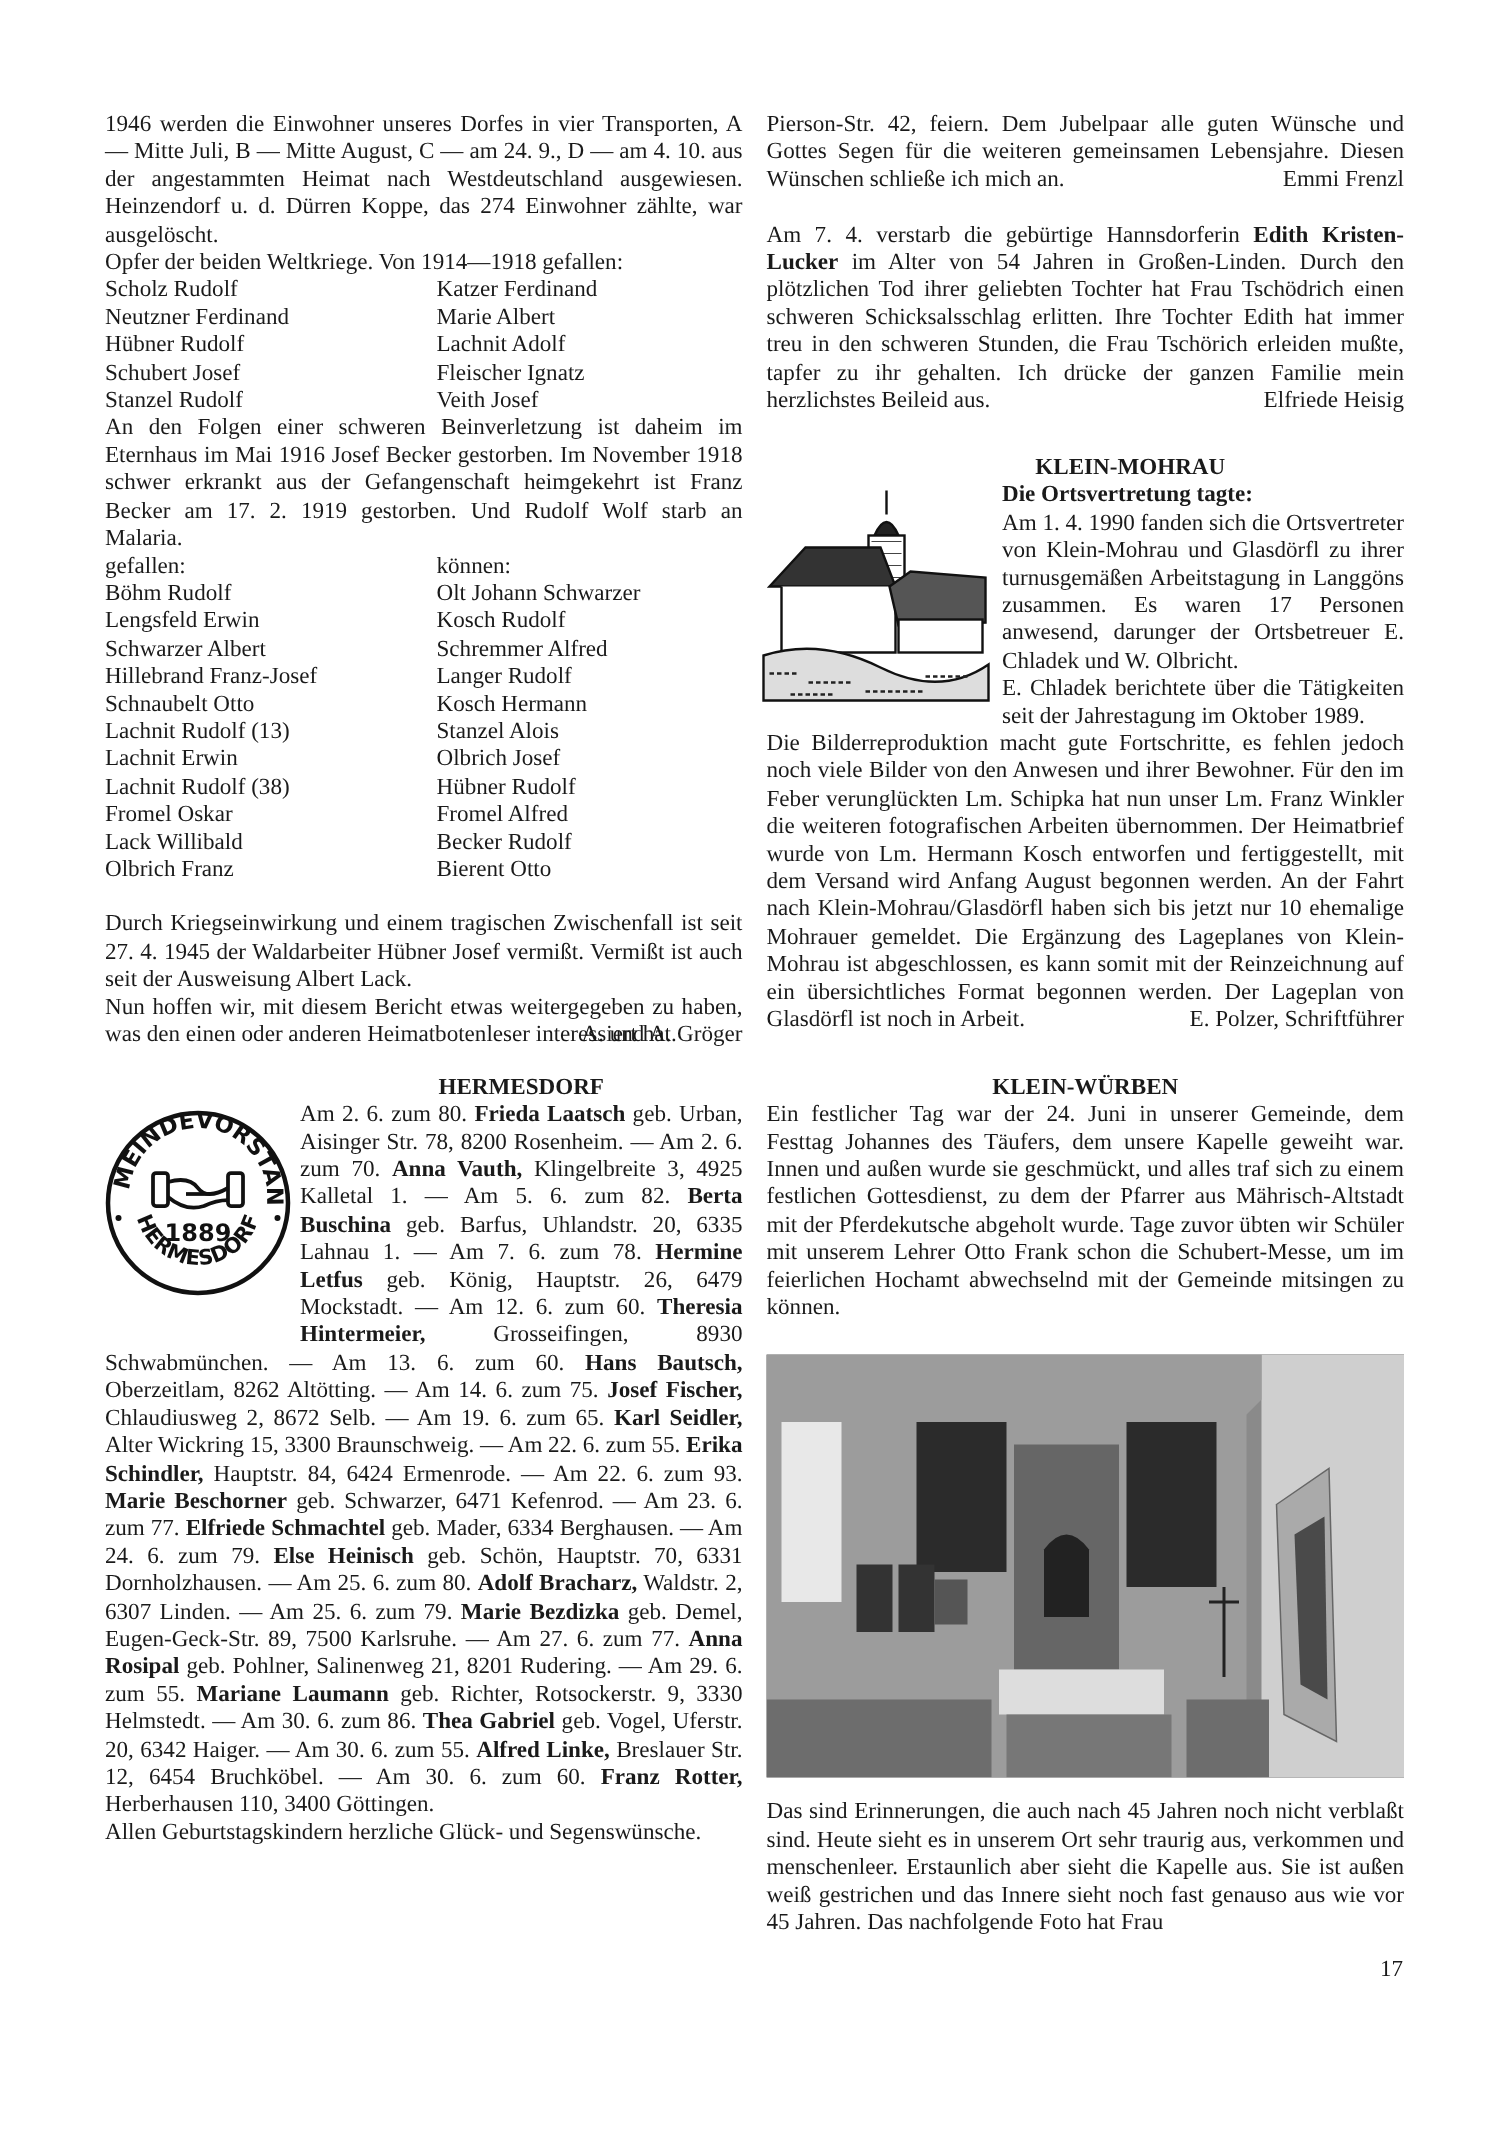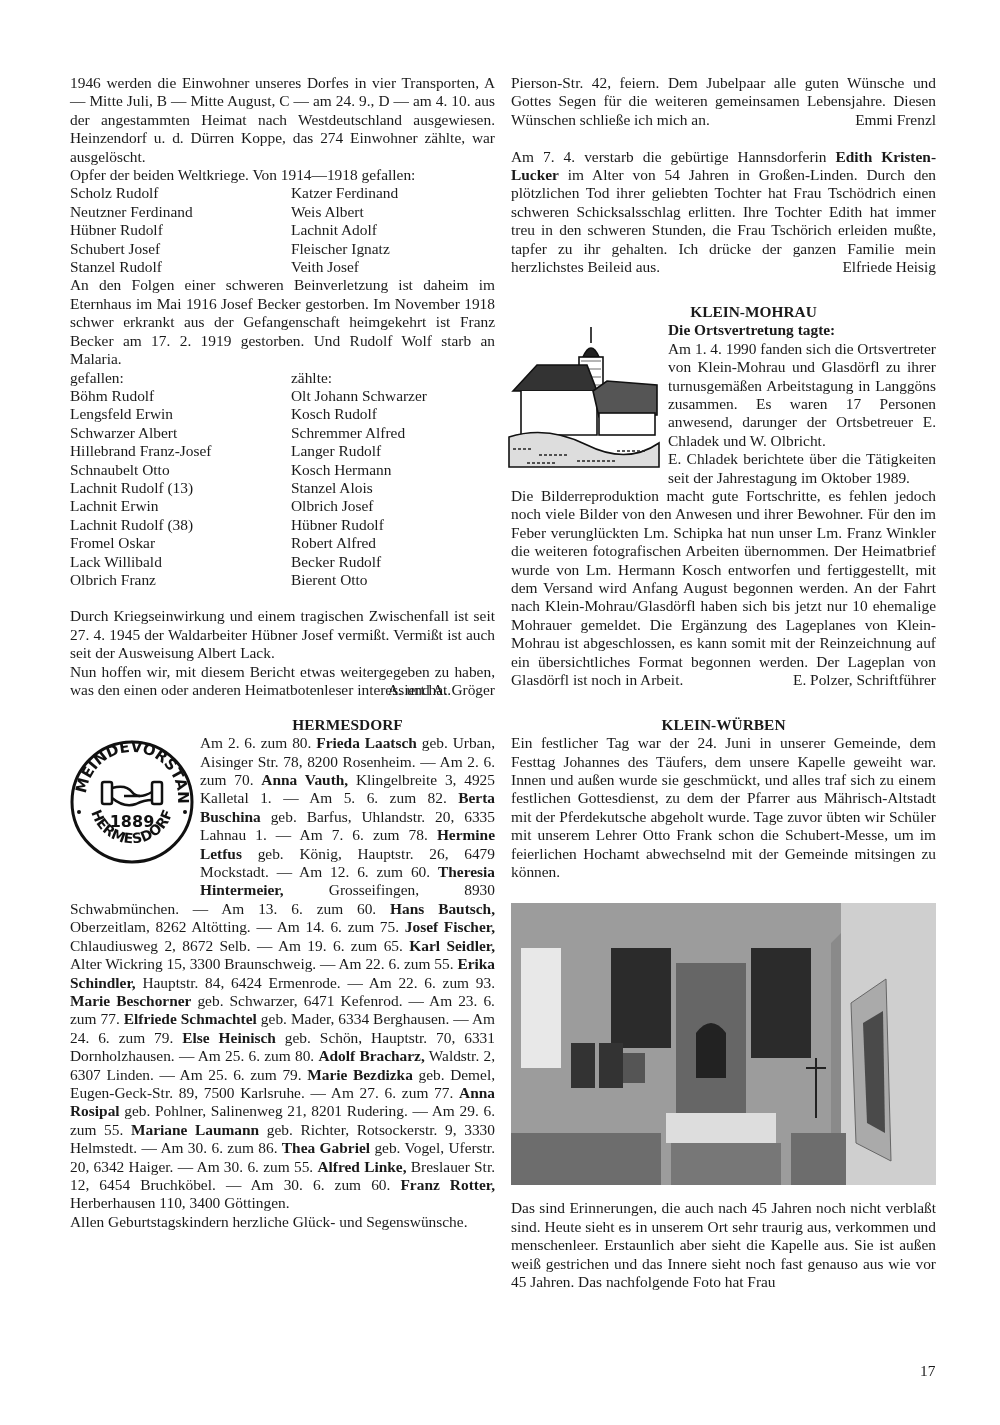--- a/index.html
+++ b/index.html
@@ -11,62 +11,62 @@
   p { margin:0; text-align:justify; }
   .sig { }
   .names { display:grid; grid-template-columns:221px 1fr; }
   .names div { white-space:nowrap; }
   .gap { height:18px; }
   .heading { text-align:center; font-weight:bold; margin:0; }
   b { font-weight:bold; }
   .float-stamp { float:left; width:130px; height:160px; margin:10px 4px 0 -4px; }
   .float-church { float:left; width:155px; height:145px; margin:4px 6px 0 -4px; }
   .photo { width:425px; height:282px; margin-top:22px; background:#777; position:relative; overflow:hidden; }
-  .page-num { position:absolute; left:920px; top:1362px; font-size:15.4px; }
+  .page-num { position:absolute; left:920px; top:1304px; font-size:15.4px; }
 </style>
 </head>
 <body>
 
 <div class="col left">
   <p>1946 werden die Einwohner unseres Dorfes in vier Transporten, A — Mitte Juli, B — Mitte August, C — am 24. 9., D — am 4. 10. aus der angestammten Heimat nach Westdeutschland ausgewiesen. Heinzendorf u. d. Dürren Koppe, das 274 Einwohner zählte, war ausgelöscht.</p>
   <p>Opfer der beiden Weltkriege. Von 1914—1918 gefallen:</p>
   <div class="names">
     <div>Scholz Rudolf</div>
     <div>Katzer Ferdinand</div>
     <div>Neutzner Ferdinand</div>
-    <div>Weis Albert</div>
+    <div>Marie Albert</div>
     <div>Hübner Rudolf</div>
     <div>Lachnit Adolf</div>
     <div>Schubert Josef</div>
     <div>Fleischer Ignatz</div>
     <div>Stanzel Rudolf</div>
     <div>Veith Josef</div>
   </div>
   <p>An den Folgen einer schweren Beinverletzung ist daheim im Eternhaus im Mai 1916 Josef Becker gestorben. Im November 1918 schwer erkrankt aus der Gefangenschaft heimgekehrt ist Franz Becker am 17. 2. 1919 gestorben. Und Rudolf Wolf starb an Malaria.</p>
   <div class="names">
     <div>gefallen:</div>
-    <div>zählte:</div>
+    <div>können:</div>
     <div>Böhm Rudolf</div>
     <div>Olt Johann Schwarzer</div>
     <div>Lengsfeld Erwin</div>
     <div>Kosch Rudolf</div>
     <div>Schwarzer Albert</div>
     <div>Schremmer Alfred</div>
     <div>Hillebrand Franz-Josef</div>
     <div>Langer Rudolf</div>
     <div>Schnaubelt Otto</div>
     <div>Kosch Hermann</div>
     <div>Lachnit Rudolf (13)</div>
     <div>Stanzel Alois</div>
     <div>Lachnit Erwin</div>
     <div>Olbrich Josef</div>
     <div>Lachnit Rudolf (38)</div>
     <div>Hübner Rudolf</div>
     <div>Fromel Oskar</div>
-    <div>Robert Alfred</div>
+    <div>Fromel Alfred</div>
     <div>Lack Willibald</div>
     <div>Becker Rudolf</div>
     <div>Olbrich Franz</div>
     <div>Bierent Otto</div>
   </div>
   <div class="gap"></div>
   <p>Durch Kriegseinwirkung und einem tragischen Zwischenfall ist seit 27. 4. 1945 der Waldarbeiter Hübner Josef vermißt. Vermißt ist auch seit der Ausweisung Albert Lack.</p>
   <p>
     <span>Nun hoffen wir, mit diesem Bericht etwas weitergegeben zu haben, was den einen oder anderen Heimatbotenleser interessiert hat.</span>
   </p>

